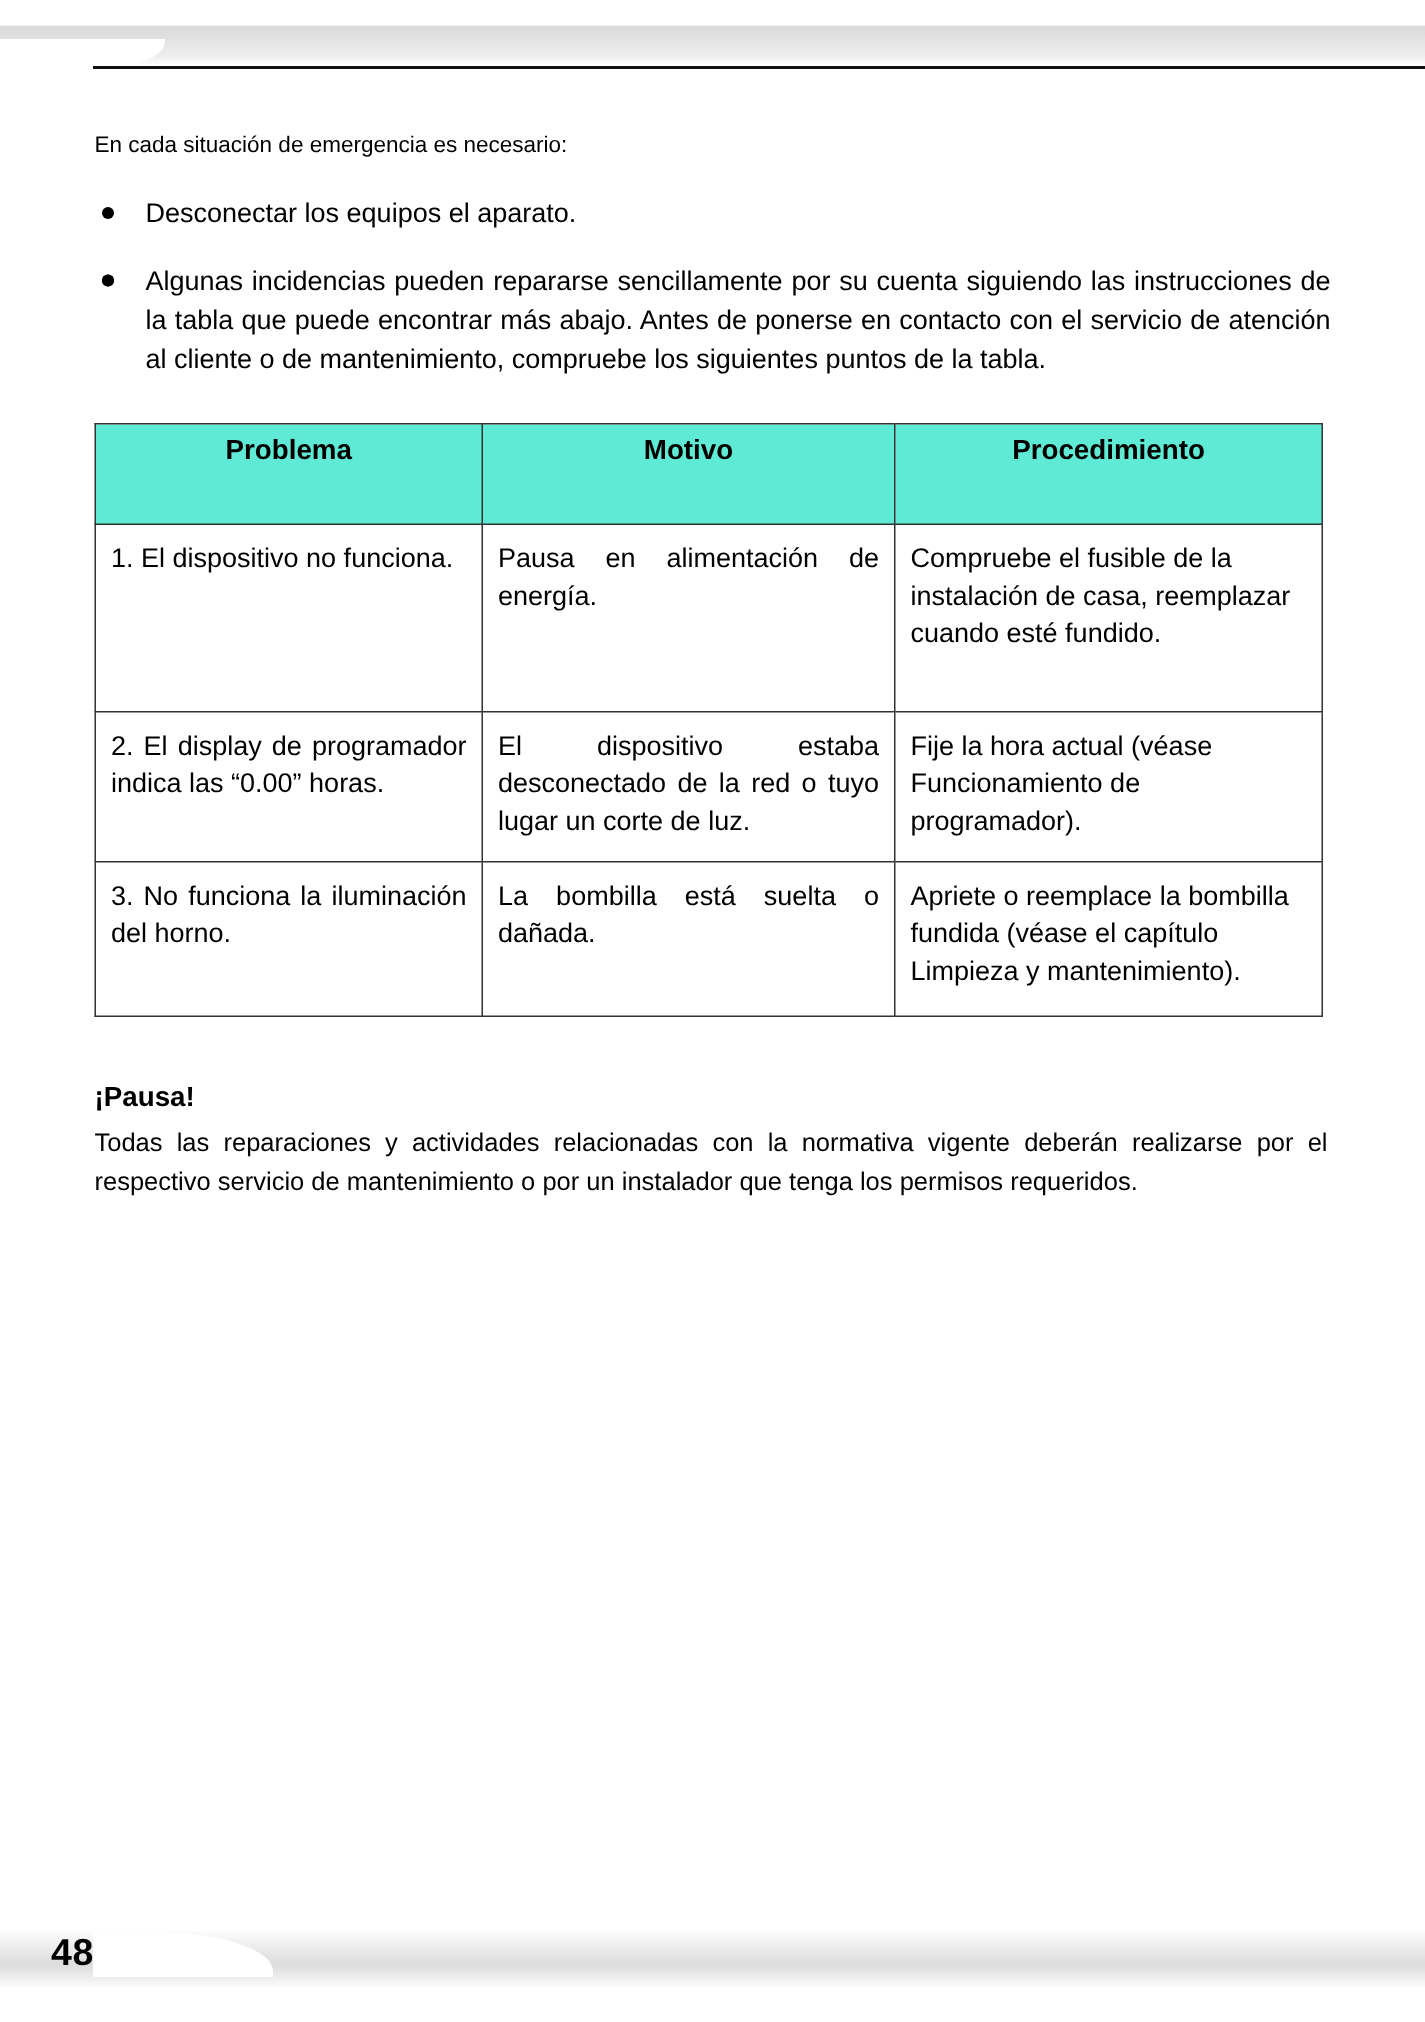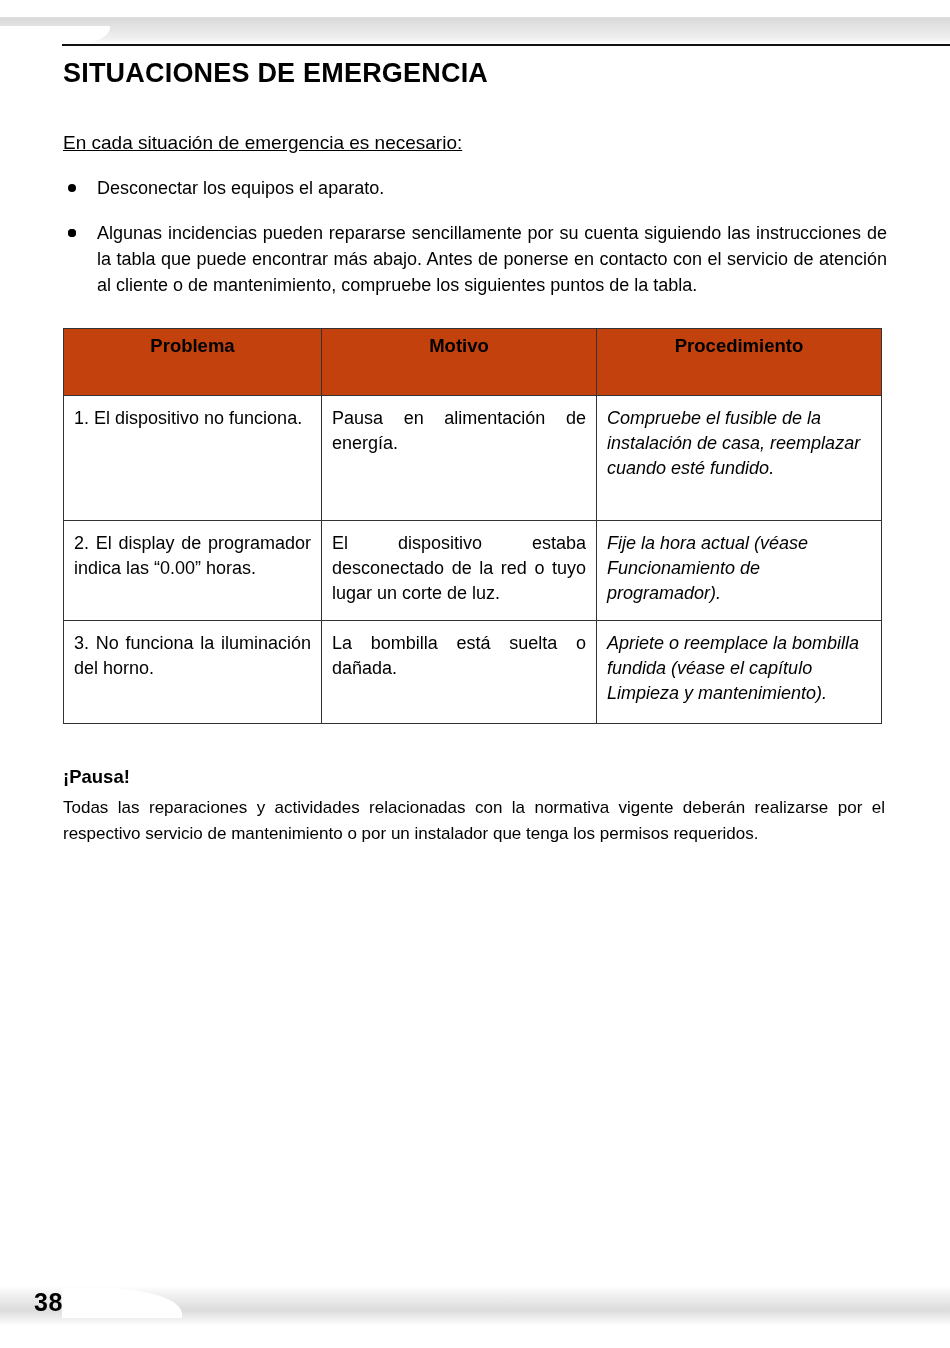--- a/index.html
+++ b/index.html
@@ -96,24 +96,23 @@
   h1.title {
     font-size: 27px;
     font-weight: bold;
     letter-spacing: 0.2px;
     margin: 0;
     padding: 0;
     line-height: 34px;
   }
 
   .intro {
-    margin-top: 40px;
-    font-size: 19px;
+    margin-top: 28px;
+    font-size: 15px;
     line-height: 26px;
-    text-decoration: underline;
   }
 
   ul.bullets {
     list-style: none;
     margin: 4px 0 0 0;
     padding: 0;
   }
   ul.bullets li {
     position: relative;
     padding-left: 34px;
@@ -140,34 +139,33 @@
     table-layout: fixed;
   }
   table.trouble th,
   table.trouble td {
     border: 1.5px solid #333333;
     vertical-align: top;
     font-size: 18px;
     line-height: 25px;
   }
   table.trouble th {
-    background: #c2410c;
+    background: #5eead4;
     text-align: center;
     font-weight: bold;
     height: 58px;
     font-size: 18.5px;
     padding: 4px 6px;
   }
   table.trouble td {
     padding: 10px 10px 14px 10px;
     text-align: justify;
   }
   table.trouble td.last-cell {
     text-align: left;
-    font-style: italic;
   }
   col.c1 { width: 258px; }
   col.c2 { width: 275px; }
   col.c3 { width: 285px; }
 
   tr.r1 td { height: 100px; }
   tr.r2 td { height: 74px; }
   tr.r3 td { height: 78px; }
 
   
@@ -188,21 +186,20 @@
 <body>
 
 <div class="page">
 
   <div class="top-band"></div>
   <div class="top-band-curve"></div>
   <div class="top-rule"></div>
 
   <div class="content">
 
-    <h1 class="title">SITUACIONES DE EMERGENCIA</h1>
 
     <p class="intro">En cada situación de emergencia es necesario:</p>
 
     <ul class="bullets">
       <li>
         <span class="dot"></span>
         <span>Desconectar los equipos el aparato.</span>
       </li>
       <li>
         <span class="dot"></span>
@@ -246,15 +243,15 @@
     </table>
 
     <div class="note-title">¡Pausa!</div>
     <div class="note-body">Todas las reparaciones y actividades relacionadas con la  normativa vigente deberán realizarse por el respectivo servicio de mantenimiento o por un instalador que tenga los permisos requeridos.</div>
 
   </div>
 
   <div class="bottom-rule"></div>
   <div class="bottom-band"></div>
   <div class="bottom-curve"></div>
-  <div class="page-number">38</div>
+  <div class="page-number">48</div>
 
 </div>
 
 </body></html>

